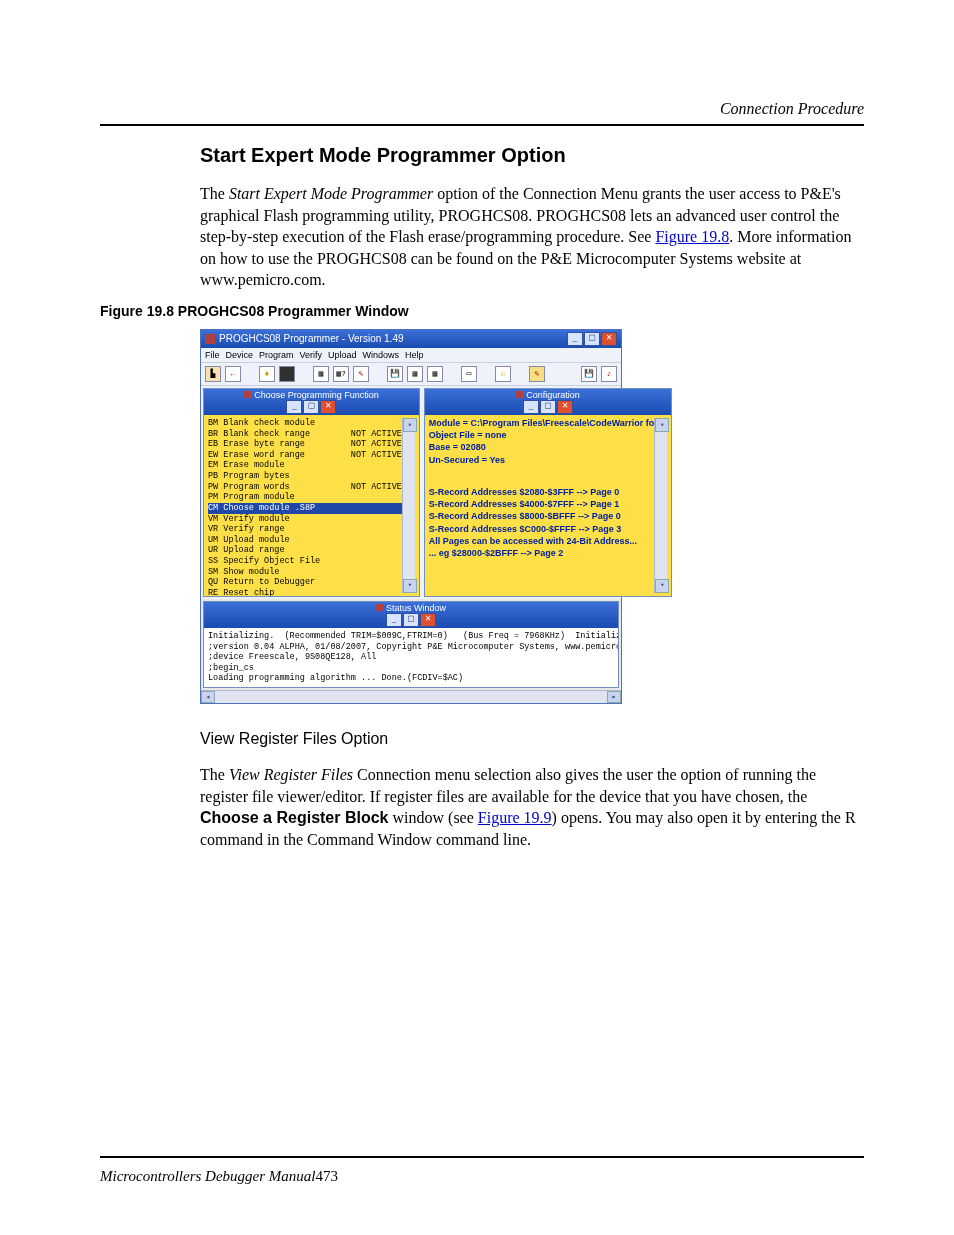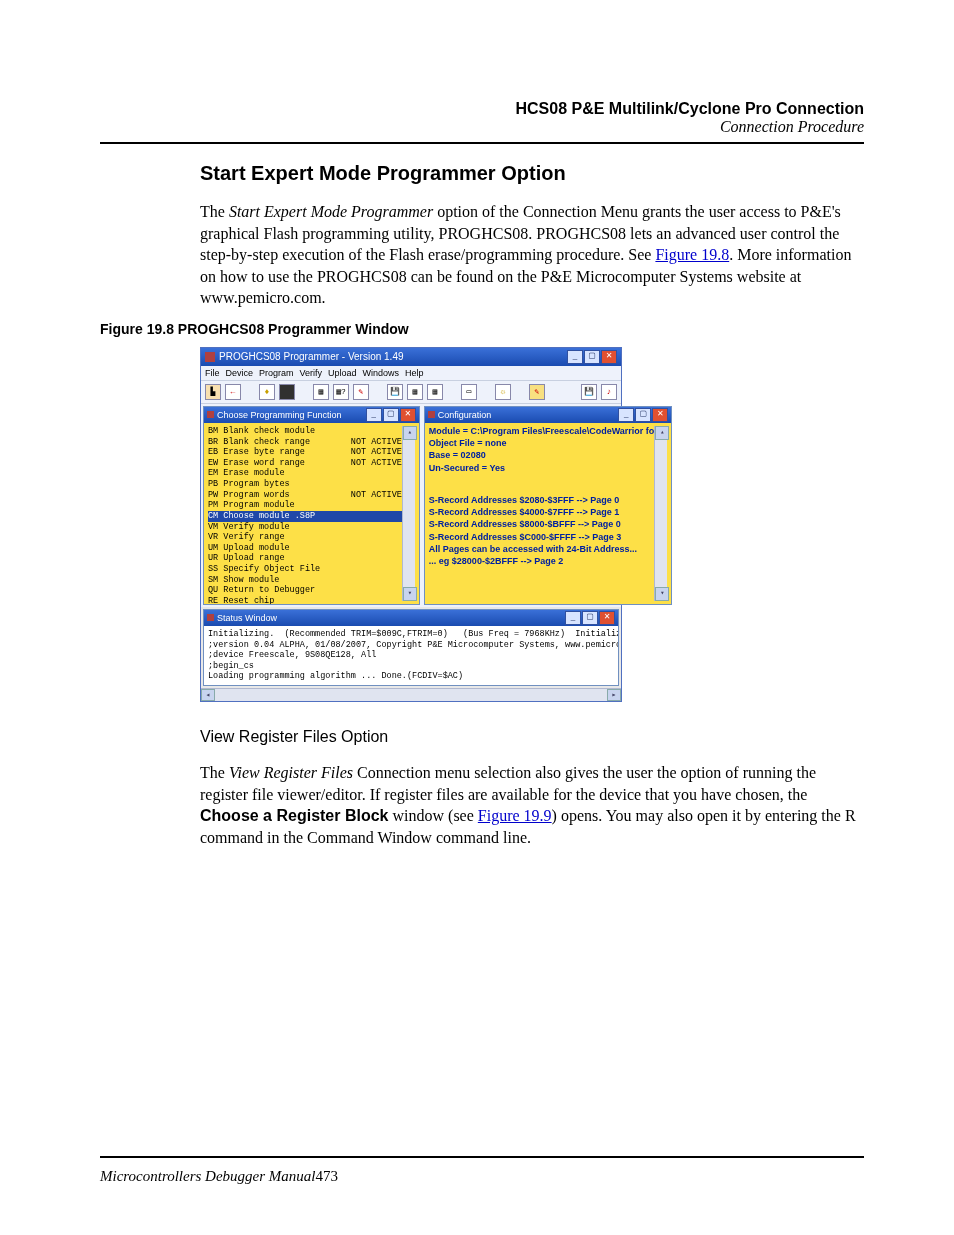--- a/index.html
+++ b/index.html
@@ -147,20 +147,21 @@
   }
   .panel-titlebar {
     background: linear-gradient(#3a70d8, #1a4bb0);
     color: #fff;
     font-family: Tahoma, Arial, sans-serif;
     font-size: 9px;
     padding: 1px 3px;
     display: flex;
     justify-content: space-between;
     align-items: center;
+    flex-direction: column;
   }
   .panel-body {
     background: #fde047;
     padding: 3px 4px;
     font-family: "Courier New", monospace;
     font-size: 8.5px;
     line-height: 1.25;
     height: 175px;
     overflow: hidden;
     position: relative;
@@ -226,21 +227,20 @@
     font-size: 15px;
   }
   .footer-left { font-style: italic; }
   b.arialb { font-family: Arial, Helvetica, sans-serif; font-weight: bold; font-style: normal; }
 </style>
 </head>
 <body>
 
 <div class="page">
   <div class="header-right">
-    <div class="header-title">HCS08 P&amp;E Multilink/Cyclone Pro Connection</div>
     <div class="header-sub">Connection Procedure</div>
   </div>
   <div class="divider"></div>
 
   <div class="section-head">Start Expert Mode Programmer Option</div>
   <p class="para">
     <span>The </span><i>Start Expert Mode Programmer</i><span> option of the Connection Menu grants the user access to P&amp;E's graphical Flash programming utility, PROGHCS08. PROGHCS08 lets an advanced user control the step-by-step execution of the Flash erase/programming procedure. See </span><a class="link">Figure 19.8</a><span>. More information on how to use the PROGHCS08 can be found on the P&amp;E Microcomputer Systems website at www.pemicro.com.</span>
   </p>
 
   <div class="figcap">Figure 19.8  PROGHCS08 Programmer Window</div>

